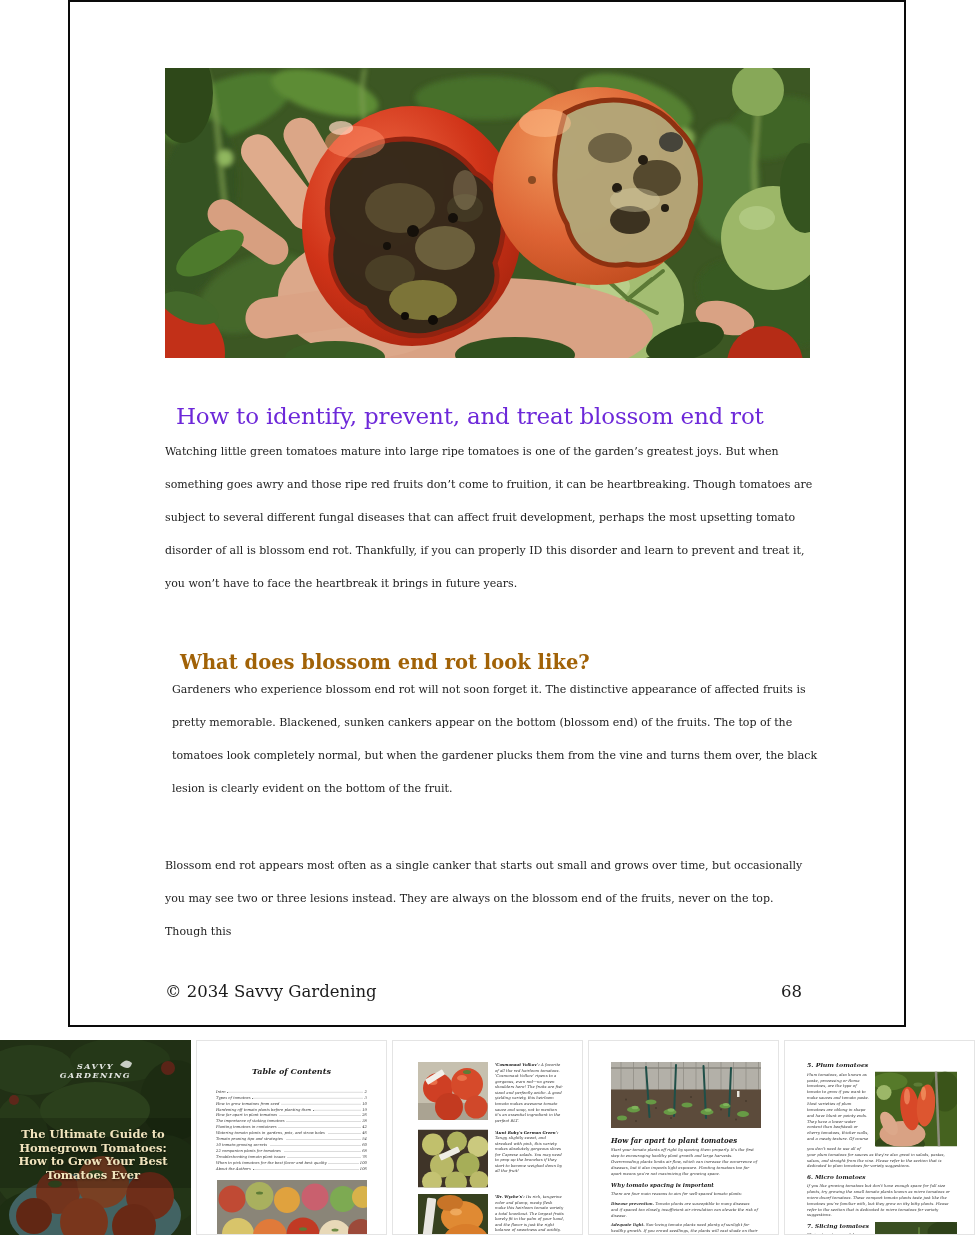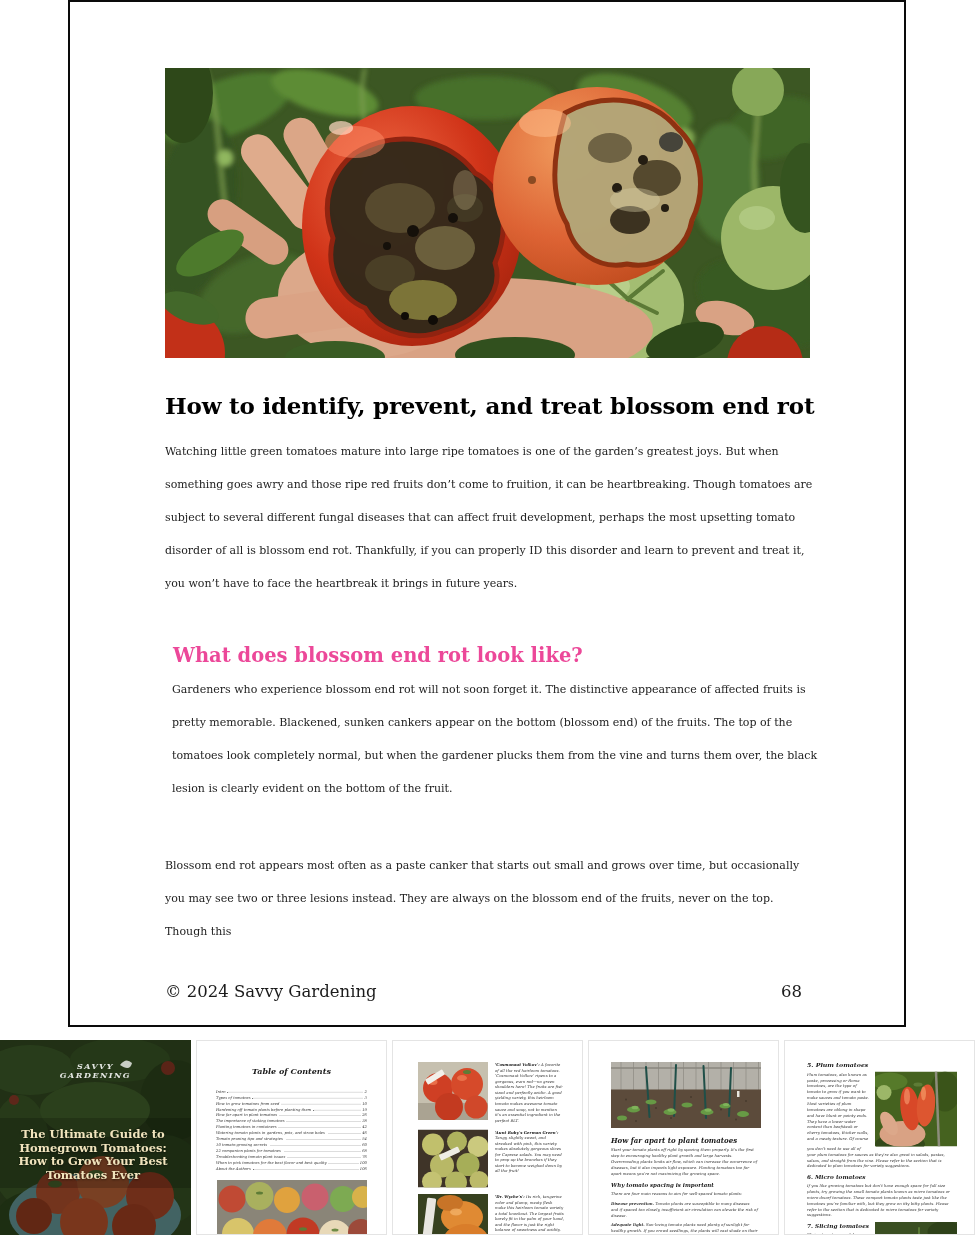--- a/index.html
+++ b/index.html
@@ -9,26 +9,26 @@
     font-family:"DejaVu Serif", serif; color:#1c1c1c; overflow:hidden;
   }
   
   .doc-page {
     position:absolute; left:68px; top:0; width:838px; height:1027px;
     background:#fff; border:2px solid #0a0a0a;
   }
   .hero { position:absolute; left:95px; top:66px; width:645px; height:290px; overflow:hidden; }
   .hero svg { display:block; }
   .h1 {
-    position:absolute; left:95px; top:390px; width:660px; margin:0;
-    font-size:23px; font-weight:bold; color:#000000; letter-spacing:-0.2px;
+    position:absolute; left:95px; top:390px; width:660px; margin:11px;
+    font-size:23px; font-weight:normal; color:#6d28d9; letter-spacing:-0.2px;
   }
   .h2 {
-    position:absolute; left:95px; top:634px; width:660px; margin:8px;
-    font-size:19.5px; font-weight:bold; color:#ec4899;
+    position:absolute; left:95px; top:634px; width:660px; margin:15px;
+    font-size:19.5px; font-weight:bold; color:#a16207;
   }
   .para {
     position:absolute; left:95px; width:652px; margin:0;
     font-size:11px; line-height:33px; color:#222;
   }
   .p1 { top:433px; }
   .p2 { top:671px;margin-left:7px; }
   .p3 { top:847px; }
   .pg-footer-left { position:absolute; left:95px; top:980px; font-size:16.5px; color:#1b1b1b; }
   .pg-footer-right { position:absolute; right:102px; top:980px; font-size:16.5px; color:#1b1b1b; }
@@ -178,22 +178,22 @@
       <ellipse cx="170" cy="289" rx="50" ry="16" fill="#3a5c24"></ellipse>
       <ellipse cx="520" cy="274" rx="40" ry="18" fill="#2c4719" transform="rotate(-15 520 274)"></ellipse>
       <ellipse cx="640" cy="120" rx="25" ry="45" fill="#35541f"></ellipse>
     </svg>
   </div>
 
   <h1 class="h1">How to identify, prevent, and treat blossom end rot</h1>
   <p class="para p1">Watching little green tomatoes mature into large ripe tomatoes is one of the garden’s greatest joys. But when something goes awry and those ripe red fruits don’t come to fruition, it can be heartbreaking. Though tomatoes are subject to several different fungal diseases that can affect fruit development, perhaps the most upsetting tomato disorder of all is blossom end rot. Thankfully, if you can properly ID this disorder and learn to prevent and treat it, you won’t have to face the heartbreak it brings in future years.</p>
   <h2 class="h2">What does blossom end rot look like?</h2>
   <p class="para p2">Gardeners who experience blossom end rot will not soon forget it. The distinctive appearance of affected fruits is pretty memorable. Blackened, sunken cankers appear on the bottom (blossom end) of the fruits. The top of the tomatoes look completely normal, but when the gardener plucks them from the vine and turns them over, the black lesion is clearly evident on the bottom of the fruit.</p>
-  <p class="para p3">Blossom end rot appears most often as a paste canker that starts out small and grows over time, but occasionally you may see two or three lesions instead. They are always on the blossom end of the fruits, never on the top. Though this</p>
-  <div class="pg-footer-left">© 2024 Savvy Gardening</div>
+  <p class="para p3">Blossom end rot appears most often as a single canker that starts out small and grows over time, but occasionally you may see two or three lesions instead. They are always on the blossom end of the fruits, never on the top. Though this</p>
+  <div class="pg-footer-left">© 2034 Savvy Gardening</div>
   <div class="pg-footer-right">68</div>
 </div>
 
 <div class="thumbstrip">
 
   <div class="thumb">
     <svg width="191" height="195" viewBox="0 0 191 195">
       <rect width="191" height="195" fill="#33491f"></rect>
       <ellipse cx="30" cy="30" rx="45" ry="25" fill="#41602a"></ellipse>
       <ellipse cx="120" cy="20" rx="50" ry="22" fill="#3b5825"></ellipse>

